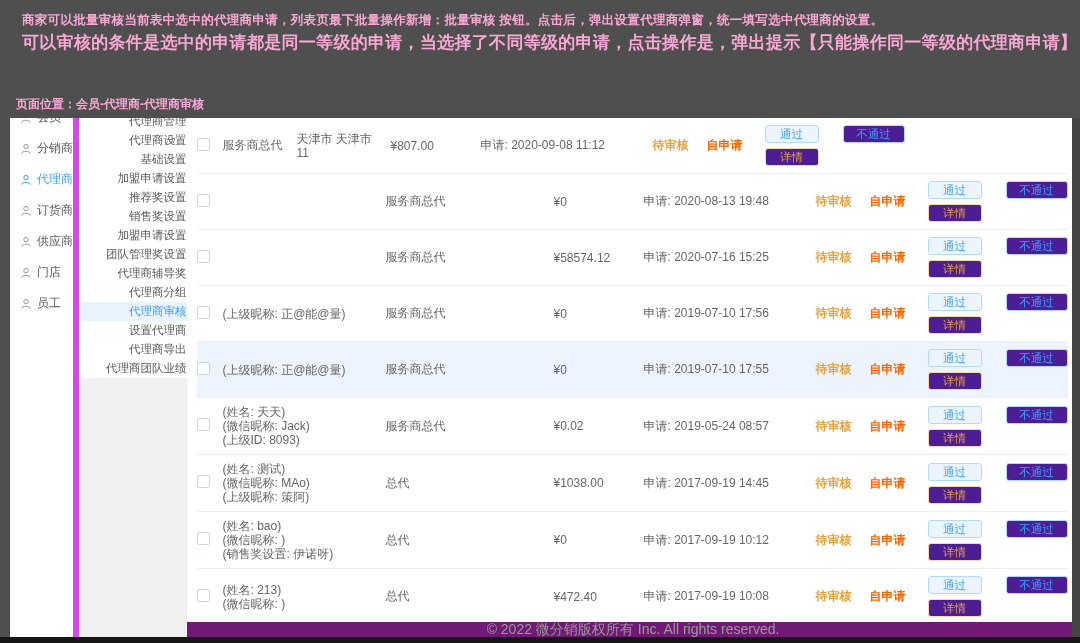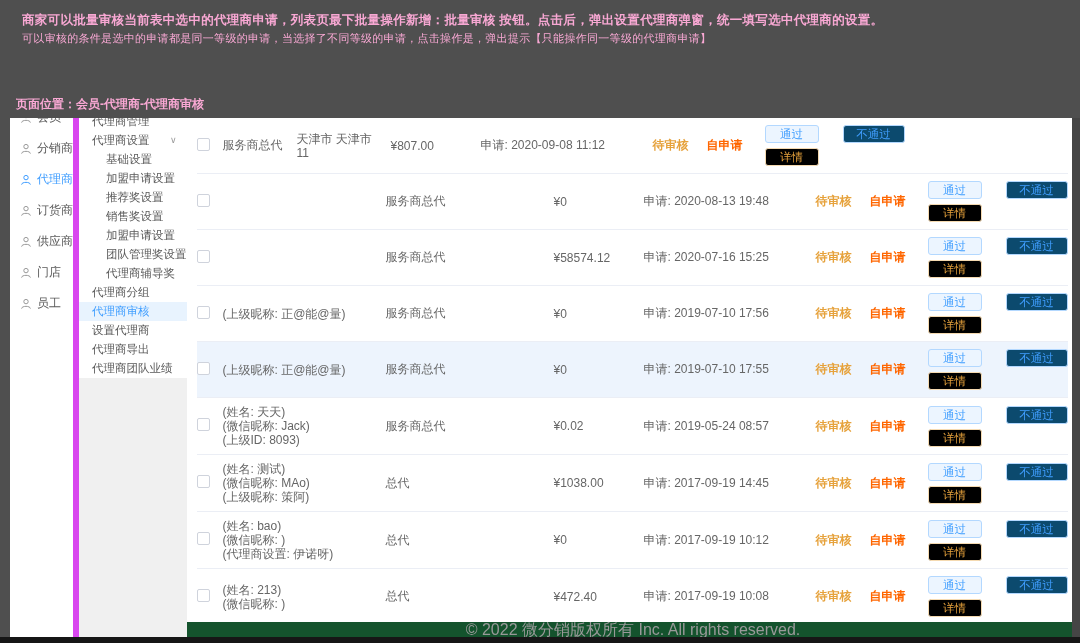--- a/index.html
+++ b/index.html
@@ -4,39 +4,39 @@
 <style>
   * { margin:0; padding:0; box-sizing:border-box; }
   html,body { background:#222; }
   .screen{
     position:relative; width:1080px; height:643px; background:#fff;
     overflow:hidden; font-family:"Liberation Sans", sans-serif;
   }
   
   .top-overlay{ position:absolute; left:0; top:0; width:1080px; height:118px; background:#4f4f4f; color:#f9a8d4; z-index:5; }
   .tip1{ position:absolute; left:22px; top:12px;  font-size:12.5px; font-weight:bold; letter-spacing:.3px; }
-  .tip2{ position:absolute; left:22px; top:31px;  font-size:11px; font-weight:normal; letter-spacing:.3px; }
+  .tip2{ position:absolute; left:22px; top:31px;  font-size:17px; font-weight:bold; letter-spacing:.3px; }
   .page-loc{ position:absolute; left:16px; top:96px; font-size:12px; font-weight:bold; }
   .frame-left  { position:absolute; left:0; top:118px; width:10px;  height:519px; background:#4f4f4f; z-index:4; }
   .frame-right { position:absolute; right:0; top:118px; width:8px;  height:519px; background:#454545; z-index:4; }
   .frame-bottom{ position:absolute; left:0; bottom:0; width:1080px; height:6px; background:#161616; z-index:6; }
 
   
   .body{ position:absolute; left:10px; top:118px; width:1062px; height:519px; display:flex; background:#fff; }
 
   .icon-nav{ width:70px; background:#fff; border-right:6px solid #d946ef; }
   .icon-item{ height:31px; display:flex; align-items:center; gap:5px; padding-left:10px;
               font-size:12px; color:#5a5a5a; cursor:pointer; white-space:nowrap; }
   .icon-item.clipped{ margin-top:-16px; }
   .icon-item.active{ color:#409eff; }
   .nav-icon{ width:12px; height:12px; flex:0 0 12px; color:#9a9a9a; }
   .icon-item.active .nav-icon{ color:#409eff; }
 
   .sub-nav{ width:112px; background:#f0f0f0; }
-  .sub-panel{ background:#fff; padding:2px 0 0; }
+  .sub-panel{ background:#fff; padding:2px 0 0;text-align:right; }
   .subitem{ height:19px; line-height:19px; font-size:11.5px; color:#595959; padding-left:13px;
             cursor:pointer; white-space:nowrap; position:relative; }
   .subitem.clipped{ margin-top:-8px; }
   .subitem.indent{ padding-left:27px; }
   .subitem.active{ background:#e8f3fe; color:#409eff; }
   .subitem .chev{ display:none; position:absolute; right:10px; top:0; color:#9a9a9a; font-size:9px; }
   .subitem.has-chevron .chev{ display:inline; }
 
   main{ flex:1; background:#fff; position:relative; }
   .tbl{ margin:0 12px 0 10px; }
@@ -50,25 +50,25 @@
   .col-region{ width:94px; line-height:14px; }
   .col-amount{ width:90px; }
   .col-applied{ width:172px; }
   .col-status{ width:54px; font-weight:bold; color:#e6a23c; }
   .col-type{ width:58px; font-weight:bold; color:#ff6600; }
   .col-actions{ flex:1; }
   .act-line{ display:flex; gap:24px; }
   .btn{ display:inline-block; text-align:center; font-size:11.5px; line-height:16px; height:18px;
         border-radius:3px; cursor:pointer; }
   .btn-approve{ width:54px; background:#ecf5ff; border:1px solid #b3d8ff; color:#409eff; }
-  .btn-reject { width:62px; background:#0c4a6e; border:1px solid #b3d8ff; color:#409eff; }
-  .btn-detail { width:54px; background:#000000; border:1px solid #f5dab1; color:#e6a23c; margin-top:5px; }
-
-  .footer-band{ position:absolute; left:0; right:0; bottom:0; height:15px; background:#14532d;
-                color:#999; font-size:16px; text-align:center; line-height:15px; }
+  .btn-reject { width:62px; background:#4c1d95; border:1px solid #b3d8ff; color:#409eff; }
+  .btn-detail { width:54px; background:#4c1d95; border:1px solid #f5dab1; color:#e6a23c; margin-top:5px; }
+
+  .footer-band{ position:absolute; left:0; right:0; bottom:0; height:15px; background:#701a75;
+                color:#999; font-size:14px; text-align:center; line-height:15px; }
 </style>
 </head>
 <body>
 
 <div class="screen">
 
   <div class="top-overlay">
     <div class="tip1">商家可以批量审核当前表中选中的代理商申请，列表页最下批量操作新增：批量审核  按钮。点击后，弹出设置代理商弹窗，统一填写选中代理商的设置。</div>
     <div class="tip2">可以审核的条件是选中的申请都是同一等级的申请，当选择了不同等级的申请，点击操作是，弹出提示【只能操作同一等级的代理商申请】</div>
     <div class="page-loc">页面位置：会员-代理商-代理商审核</div>
@@ -341,21 +341,21 @@
               <span class="btn btn-detail">详情</span>
             </div>
           </div>
           <div class="row">
             <div class="col-check">
               <span class="checkbox"></span>
             </div>
             <div class="col-name">
               <div>(姓名: bao)</div>
               <div>(微信昵称: )</div>
-              <div>(代理商设置: 伊诺呀)</div>
+              <div>(销售奖设置: 伊诺呀)</div>
             </div>
             <div class="col-level">总代</div>
             <div class="col-region"></div>
             <div class="col-amount">¥0</div>
             <div class="col-applied">申请: 2017-09-19 10:12</div>
             <div class="col-status">待审核</div>
             <div class="col-type">自申请</div>
             <div class="col-actions">
               <div class="act-line">
                 <span class="btn btn-approve">通过</span>

